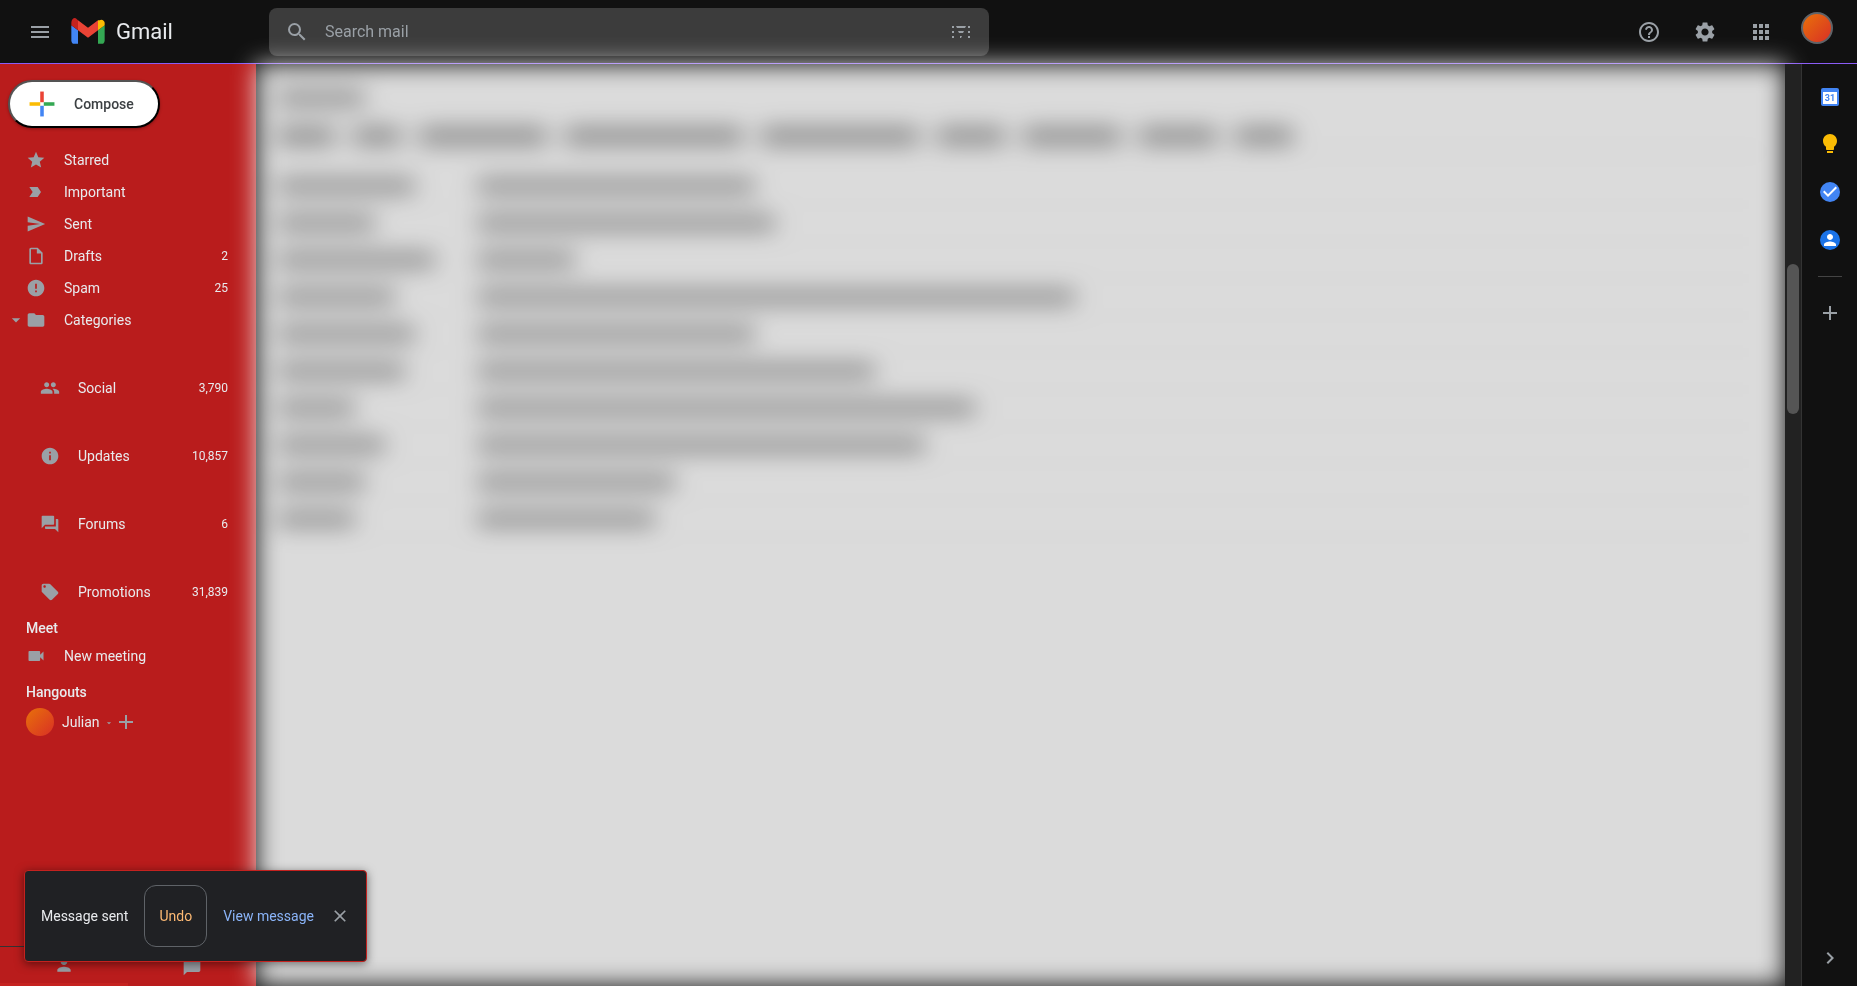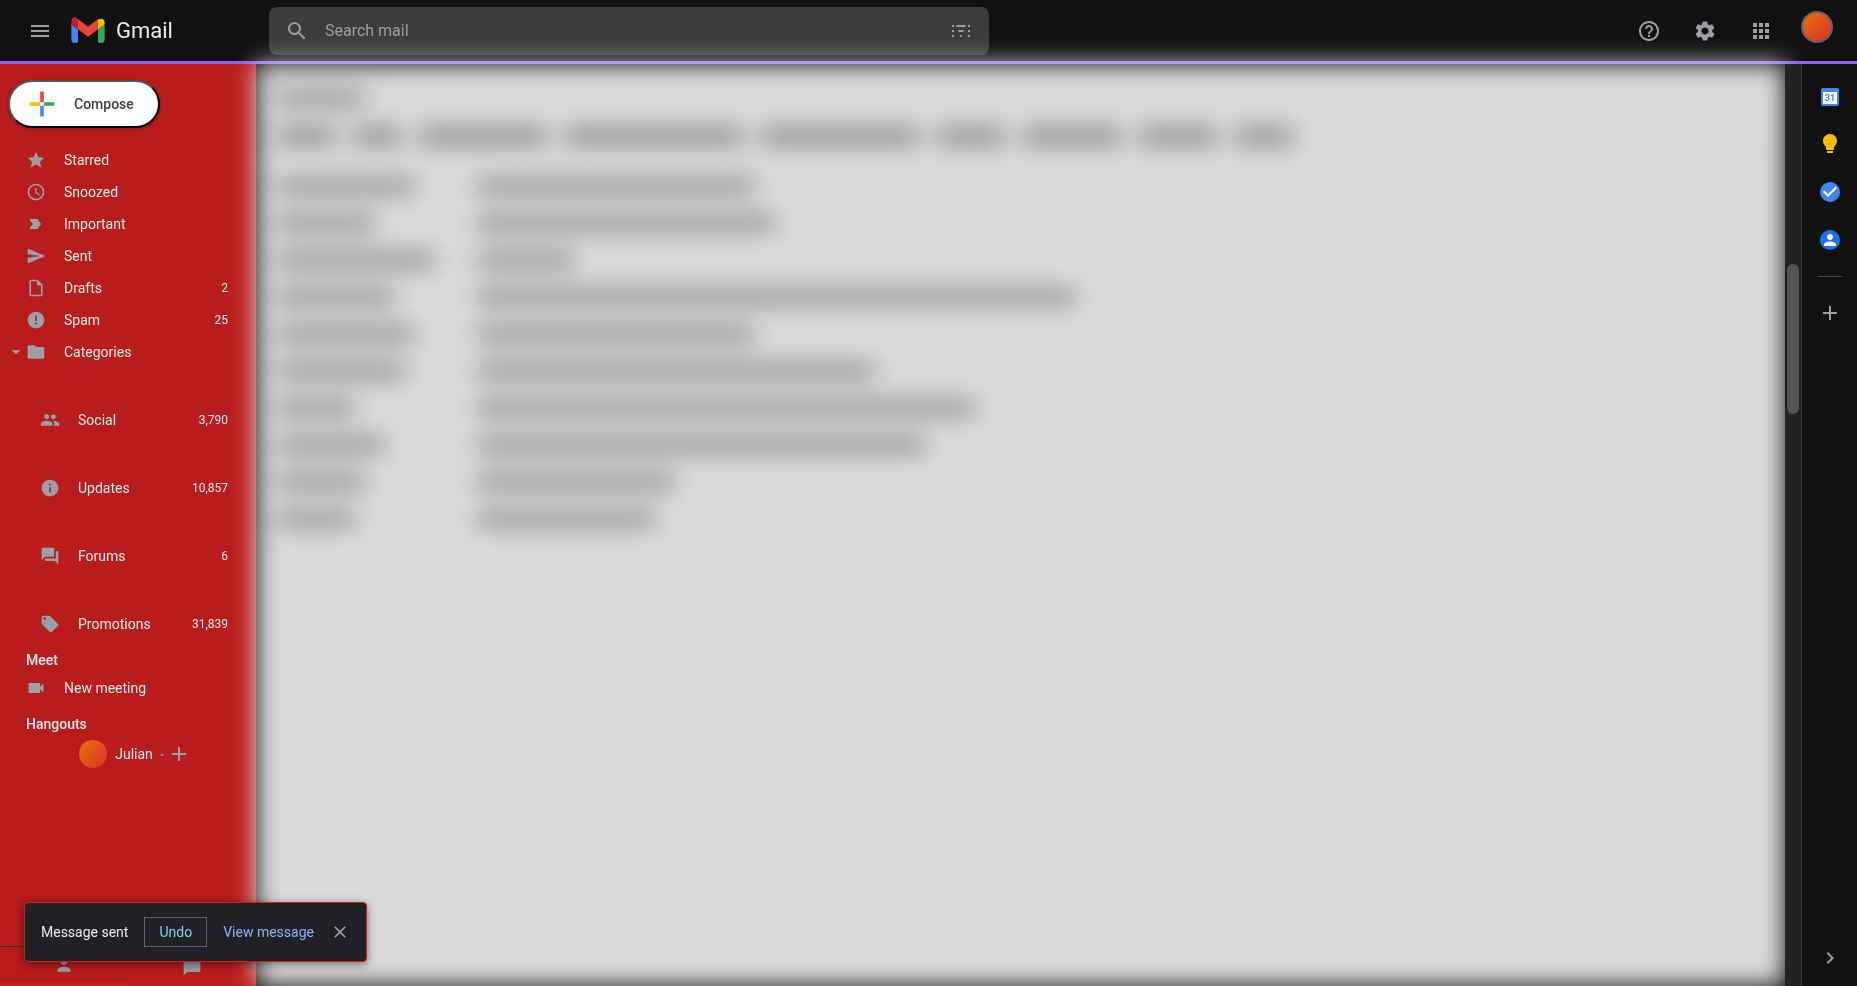--- a/index.html
+++ b/index.html
@@ -1,19 +1,19 @@
 <!DOCTYPE html>
 <html><head>
   <meta charset="utf-8">
   <style>
     * { margin: 0; padding: 0; box-sizing: border-box; font-family: 'Google Sans', Roboto, Arial, sans-serif; }
     body { background: #111; color: #e8eaed; height: 986px; width: 1857px; overflow: hidden; position: relative; }
     
     
-    .header { display: flex; align-items: center; height: 64px; padding: 0 16px; border-bottom: 3px solid #8b5cf6; }
+    .header { display: flex; align-items: center; height: 64px; padding: 0 16px; border-bottom: 1px solid #8b5cf6; }
     .menu-icon { width: 48px; height: 48px; display: flex; align-items: center; justify-content: center; cursor: pointer; border-radius: 50%; }
     .gmail-logo { display: flex; align-items: center; margin-left: 4px; }
     .gmail-logo-img { width: 40px; height: 40px; margin-right: 8px; }
     .gmail-text { font-size: 22px; color: #e8eaed; font-weight: 400; }
     .search-container { flex: 0 0 720px; margin-left: 96px; }
     .search-bar { background: #3c3c3c; border-radius: 8px; height: 48px; display: flex; align-items: center; padding: 0 16px; }
     .search-icon, .options-icon { width: 24px; height: 24px; cursor: pointer; }
     .search-input { flex: 1; background: none; border: none; color: #e8eaed; font-size: 16px; padding: 0 16px; outline: none; }
     .search-input::placeholder { color: #9aa0a6; }
     .header-right { margin-left: auto; display: flex; align-items: center; gap: 8px; }
@@ -35,21 +35,21 @@
     .nav-item { display: flex; align-items: center; height: 32px; padding: 0 12px 0 26px; cursor: pointer; border-radius: 0 16px 16px 0; margin-right: 16px; font-size: 14px; }
     .nav-item.selected { background: #2e2e2e; font-weight: bold; }
     .nav-icon { width: 20px; height: 20px; margin-right: 18px; flex-shrink: 0; }
     .nav-label { flex: 1; }
     .nav-count { font-size: 12px; }
     .nav-sub { padding-left: 40px; margin-top: 36px; }
     .nav-expand { width: 20px; height: 20px; margin-left: -20px; margin-right: 0; }
 
     .section-header { font-size: 14px; font-weight: 500; padding: 12px 0 4px 26px; }
     .meet-item { display: flex; align-items: center; height: 32px; padding: 0 12px 0 26px; cursor: pointer; font-size: 14px; }
-    .hangouts-user { display: flex; align-items: center; padding: 4px 12px 4px 26px; justify-content: center; }
+    .hangouts-user { display: flex; align-items: center; padding: 4px 12px 4px 26px; justify-content: flex-start; }
     .user-avatar { width: 28px; height: 28px; border-radius: 50%; background: linear-gradient(135deg,#e8710a,#d93025); margin-right: 8px; }
     .user-name { font-size: 14px; }
     .add-person { width: 24px; height: 24px; cursor: pointer; }
 
     .bottom-tabs { position: absolute; bottom: 0; left: 0; width: 256px; height: 40px; display: flex; border-top: 1px solid #333; }
     .bottom-tab { flex: 1; display: flex; align-items: center; justify-content: center; cursor: pointer; }
     .bottom-tab.active { border-bottom: 3px solid #c5221f; }
 
     
     .main { position: absolute; left: 256px; top: 64px; right: 56px; bottom: 0; background: #111; }
@@ -67,21 +67,21 @@
     .scrollbar-thumb { position: absolute; width: 12px; left: 2px; top: 200px; height: 150px; background: #555; border-radius: 6px; }
 
     
     .right-panel { position: absolute; right: 0; top: 64px; width: 56px; bottom: 0; background: #111; border-left: 1px solid #333; display: flex; flex-direction: column; align-items: center; padding-top: 20px; gap: 24px; }
     .right-panel-icon { width: 24px; height: 24px; cursor: pointer; }
     .right-divider { width: 24px; height: 1px; background: #444; }
     .right-expand { position: absolute; bottom: 16px; }
 
     
     .toast { position: absolute; left: 24px; bottom: 24px; background: #202124; border: 1px solid #c5221f; border-radius: 4px; padding: 14px 16px; display: flex; align-items: center; gap: 16px; color: #e8eaed; font-size: 14px; box-shadow: 0 2px 10px rgba(0,0,0,0.5); }
-    .toast-undo { color: #7dd3fc; border: 1px solid #5f6368; border-radius: 0; padding: 6px 14px; cursor: pointer; }
+    .toast-undo { color: #fdba74; border: 1px solid #5f6368; border-radius: 12px; padding: 22px 14px; cursor: pointer; }
     .toast-view { color: #8ab4f8; cursor: pointer; }
     .toast-close { cursor: pointer; width: 20px; height: 20px; }
 
     svg { fill: currentColor; }
     .icon-gray { color: #9aa0a6; }
   </style>
 </head>
 <body>
 
 <div class="header">
@@ -149,26 +149,20 @@
     </span>
     <span>Compose</span>
   </button>
 
   <ul class="nav-list">
     <li class="nav-item">
       <span class="nav-icon icon-gray"><svg width="20" height="20" viewBox="0 0 24 24">
             <path d="M12 17.27L18.18 21l-1.64-7.03L22 9.24l-7.19-.61L12 2 9.19 8.63 2 9.24l5.46 4.73L5.82 21z"></path>
           </svg></span>
       <span class="nav-label">Starred</span>
-    </li>
-    <li class="nav-item">
-      <span class="nav-icon icon-gray"><svg width="20" height="20" viewBox="0 0 24 24">
-            <path d="M11.99 2C6.47 2 2 6.48 2 12s4.47 10 9.99 10C17.52 22 22 17.52 22 12S17.52 2 11.99 2zM12 20c-4.42 0-8-3.58-8-8s3.58-8 8-8 8 3.58 8 8-3.58 8-8 8zm.5-13H11v6l5.25 3.15.75-1.23-4.5-2.67z"></path>
-          </svg></span>
-      <span class="nav-label">Snoozed</span>
     </li>
     <li class="nav-item">
       <span class="nav-icon icon-gray"><svg width="20" height="20" viewBox="0 0 24 24">
             <path d="M4 6h10l4 6-4 6H4l4-6z"></path>
           </svg></span>
       <span class="nav-label">Important</span>
     </li>
     <li class="nav-item">
       <span class="nav-icon icon-gray"><svg width="20" height="20" viewBox="0 0 24 24">
             <path d="M2 21l21-9L2 3v7l15 2-15 2z"></path>

